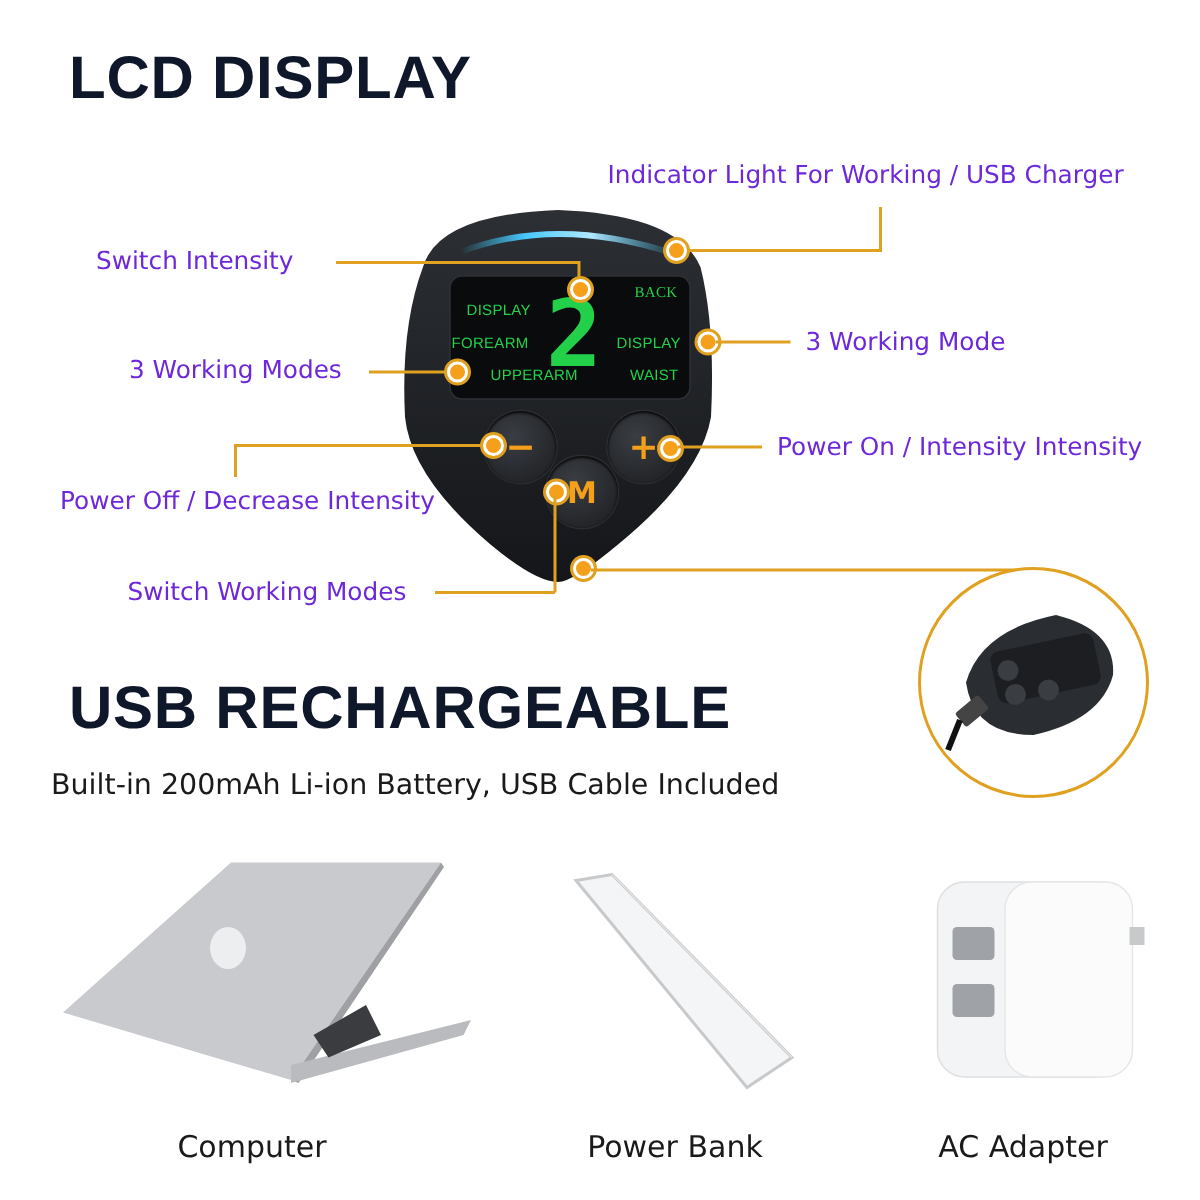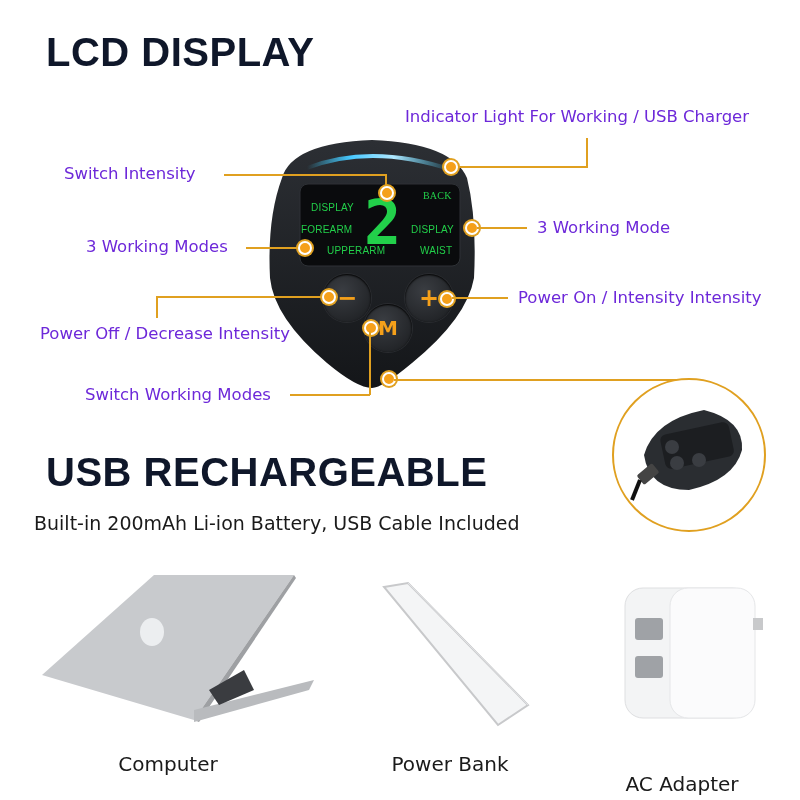--- a/index.html
+++ b/index.html
@@ -118,13 +118,13 @@
     <rect x="10" y="10" width="125" height="130" rx="18" fill="#f3f4f5" stroke="#dedfe1"></rect>
     <rect x="55" y="10" width="85" height="130" rx="18" fill="#fbfbfc" stroke="#e5e6e8"></rect>
     <rect x="20" y="40" width="28" height="22" rx="3" fill="#9fa2a6"></rect>
     <rect x="20" y="78" width="28" height="22" rx="3" fill="#9fa2a6"></rect>
     <rect x="138" y="40" width="10" height="12" fill="#c8c9cb"></rect>
   </svg>
 </div>
 
 <div class="cap" style="left:68px;top:752px;">Computer</div>
 <div class="cap" style="left:350px;top:752px;">Power Bank</div>
-<div class="cap" style="left:582px;top:772px;">AC Adapter</div>
+<div class="cap" style="left:582px;top:752px;">AC Adapter</div>
 
 </body></html>

